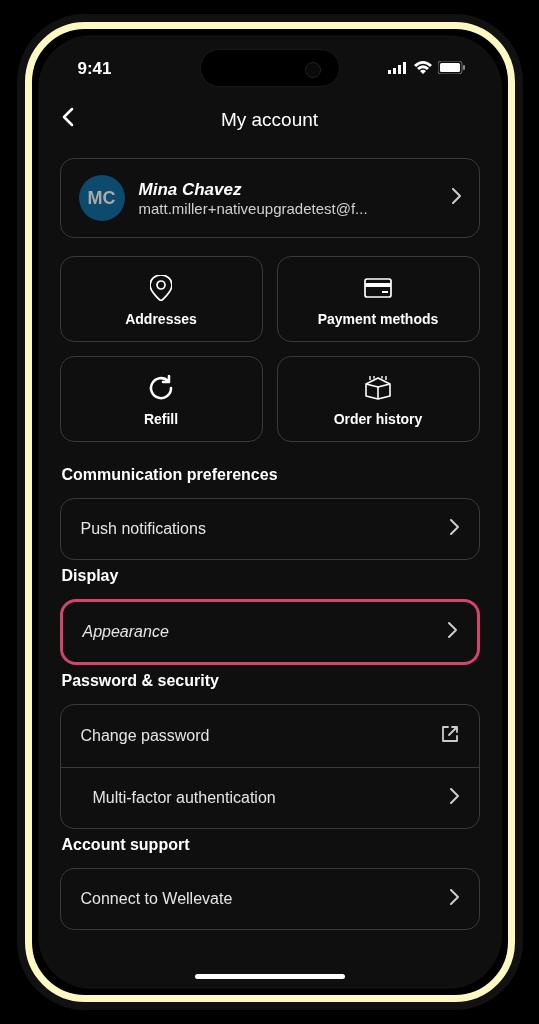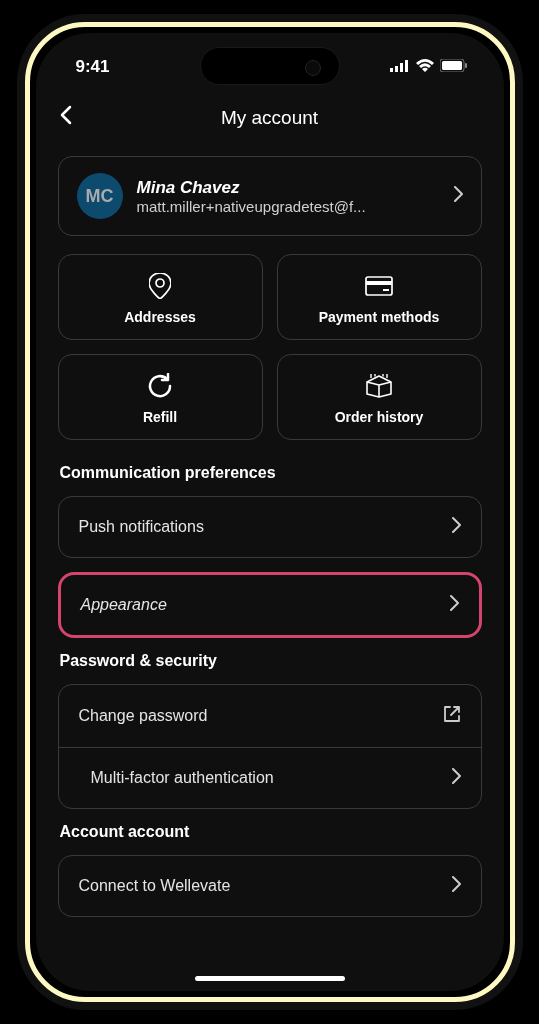--- a/index.html
+++ b/index.html
@@ -10,21 +10,21 @@
       height: 1024px;
       display: flex;
       align-items: center;
       justify-content: center;
     }
     .phone-frame {
       width: 490px;
       height: 980px;
       background: #000;
       border-radius: 60px;
-      border: 5px solid #fef9c3;
+      border: 7px solid #fef9c3;
       position: relative;
       overflow: hidden;
       box-shadow: 0 0 0 8px #111, 0 0 0 10px #000;
     }
     .notch {
       position: absolute;
       top: 20px;
       left: 50%;
       transform: translateX(-50%);
       width: 140px;
@@ -140,21 +140,21 @@
     .tile-label { font-size: 14px; font-weight: 600; }
     .section-title {
       color: #fff;
       font-size: 16px;
       font-weight: 700;
       margin: 4px 2px 14px;
     }
     .list-group {
       border: 1px solid #3a3a3a;
       border-radius: 14px;
-      margin-bottom: 14px;
+      margin-bottom: 7px;
       overflow: hidden;
       text-align: center;
     }
     .list-item {
       padding: 20px 20px;
       display: flex;
       align-items: center;
       justify-content: space-between;
       color: #e5e5e5;
       font-size: 16px;
@@ -273,20 +273,21 @@
       <div class="section-title">Communication preferences</div>
       <div class="list-group">
         <div class="list-item">
           <span>Push notifications</span>
           <span class="chevron"><svg width="9" height="16" viewBox="0 0 9 16">
                 <path d="M1 1 L8 8 L1 15" stroke="#ccc" stroke-width="2" fill="none" stroke-linecap="round" stroke-linejoin="round"></path>
               </svg></span>
         </div>
       </div>
 
+      <div class="section-title">Display</div>
       <div class="list-group highlighted">
         <div class="list-item">
           <span>Appearance</span>
           <span class="chevron"><svg width="9" height="16" viewBox="0 0 9 16">
                 <path d="M1 1 L8 8 L1 15" stroke="#ccc" stroke-width="2" fill="none" stroke-linecap="round" stroke-linejoin="round"></path>
               </svg></span>
         </div>
       </div>
 
       <div class="section-title">Password &amp; security</div>
@@ -298,21 +299,21 @@
               </svg></span>
         </div>
         <div class="list-item">
           <span>Multi-factor authentication</span>
           <span class="chevron"><svg width="9" height="16" viewBox="0 0 9 16">
                 <path d="M1 1 L8 8 L1 15" stroke="#ccc" stroke-width="2" fill="none" stroke-linecap="round" stroke-linejoin="round"></path>
               </svg></span>
         </div>
       </div>
 
-      <div class="section-title">Account account</div>
+      <div class="section-title">Account support</div>
       <div class="list-group">
         <div class="list-item">
           <span>Connect to Wellevate</span>
           <span class="chevron"><svg width="9" height="16" viewBox="0 0 9 16">
                 <path d="M1 1 L8 8 L1 15" stroke="#ccc" stroke-width="2" fill="none" stroke-linecap="round" stroke-linejoin="round"></path>
               </svg></span>
         </div>
       </div>
     </div>
 

